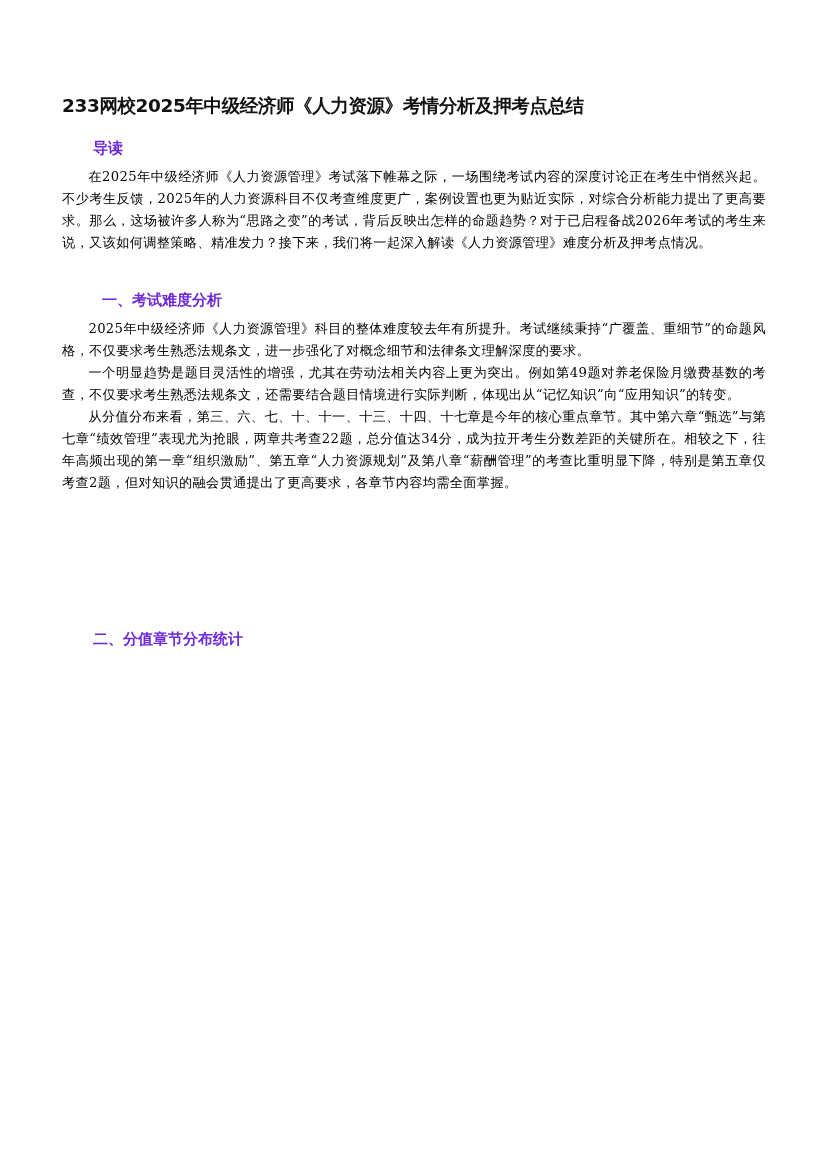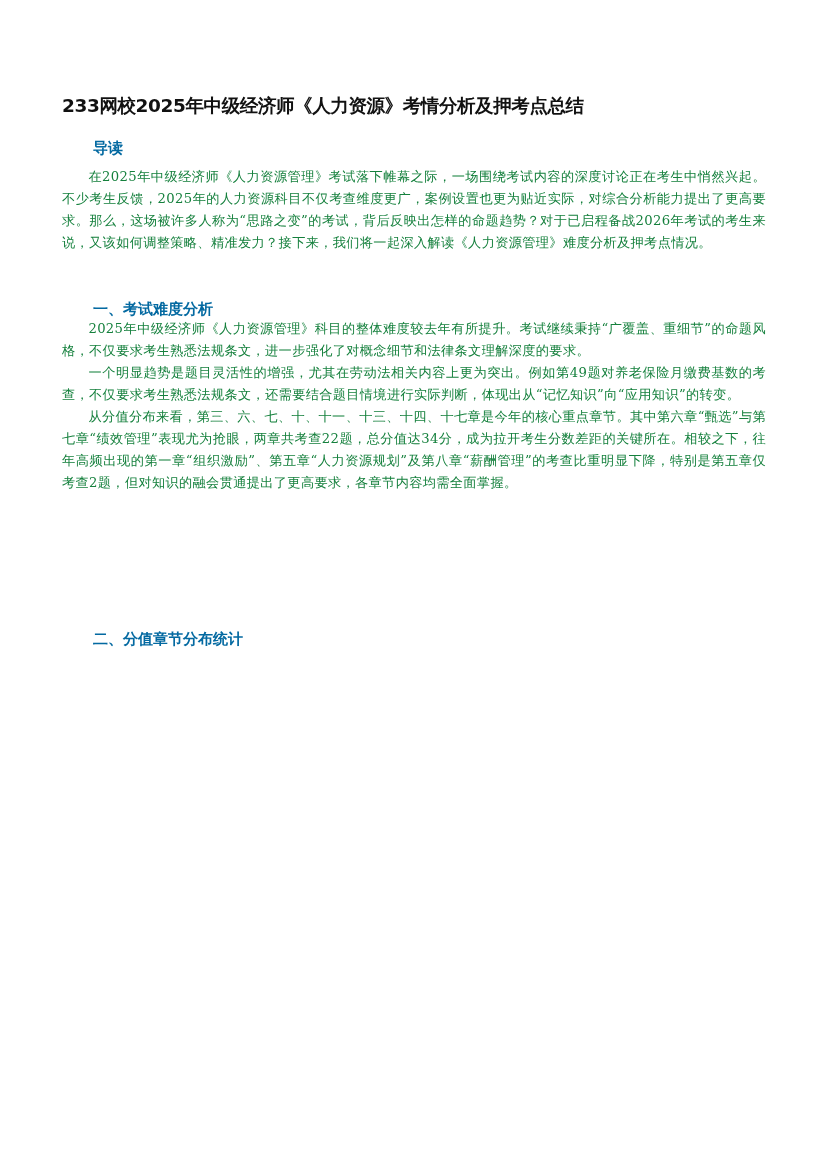--- a/index.html
+++ b/index.html
@@ -32,54 +32,54 @@
     letter-spacing: -0.4px;
     white-space: nowrap;
     margin: 0;
   }
   .section-heading {
     position: absolute;
     left: 31px;
     font-family: "DejaVu Sans", sans-serif;
     font-weight: bold;
     font-size: 15px;
-    color: #0369a1;
+    color: #6d28d9;
     margin: 0;
     white-space: nowrap;
   }
   .para-block {
     position: absolute;
     left: 0;
     width: 704px;
   }
   .para {
     font-family: "DejaVu Serif", serif;
     font-size: 13.2px;
     line-height: 22px;
-    color: #15803d;
+    color: #000000;
     text-align: justify;
     text-indent: 2em;
     margin: 0;
     letter-spacing: 0.35px;
   }
 </style>
 </head>
 <body>
 
 <div class="page">
 
   <h1 class="doc-title">233网校2025年中级经济师《人力资源》考情分析及押考点总结</h1>
 
   <h2 class="section-heading" style="top:139px;">导读</h2>
 
   <div class="para-block" style="top:166px;">
     <p class="para">在2025年中级经济师《人力资源管理》考试落下帷幕之际，一场围绕考试内容的深度讨论正在考生中悄然兴起。不少考生反馈，2025年的人力资源科目不仅考查维度更广，案例设置也更为贴近实际，对综合分析能力提出了更高要求。那么，这场被许多人称为“思路之变”的考试，背后反映出怎样的命题趋势？对于已启程备战2026年考试的考生来说，又该如何调整策略、精准发力？接下来，我们将一起深入解读《人力资源管理》难度分析及押考点情况。</p>
   </div>
 
-  <h2 class="section-heading" style="top:300px;">一、考试难度分析</h2>
+  <h2 class="section-heading" style="top:291px;margin-left:9px;">一、考试难度分析</h2>
 
   <div class="para-block" style="top:318px;">
     <p class="para">2025年中级经济师《人力资源管理》科目的整体难度较去年有所提升。考试继续秉持“广覆盖、重细节”的命题风格，不仅要求考生熟悉法规条文，进一步强化了对概念细节和法律条文理解深度的要求。</p>
     <p class="para">一个明显趋势是题目灵活性的增强，尤其在劳动法相关内容上更为突出。例如第49题对养老保险月缴费基数的考查，不仅要求考生熟悉法规条文，还需要结合题目情境进行实际判断，体现出从“记忆知识”向“应用知识”的转变。</p>
     <p class="para">从分值分布来看，第三、六、七、十、十一、十三、十四、十七章是今年的核心重点章节。其中第六章“甄选”与第七章“绩效管理”表现尤为抢眼，两章共考查22题，总分值达34分，成为拉开考生分数差距的关键所在。相较之下，往年高频出现的第一章“组织激励”、第五章“人力资源规划”及第八章“薪酬管理”的考查比重明显下降，特别是第五章仅考查2题，但对知识的融会贯通提出了更高要求，各章节内容均需全面掌握。</p>
   </div>
 
   <h2 class="section-heading" style="top:630px;">二、分值章节分布统计</h2>
 
 </div>

